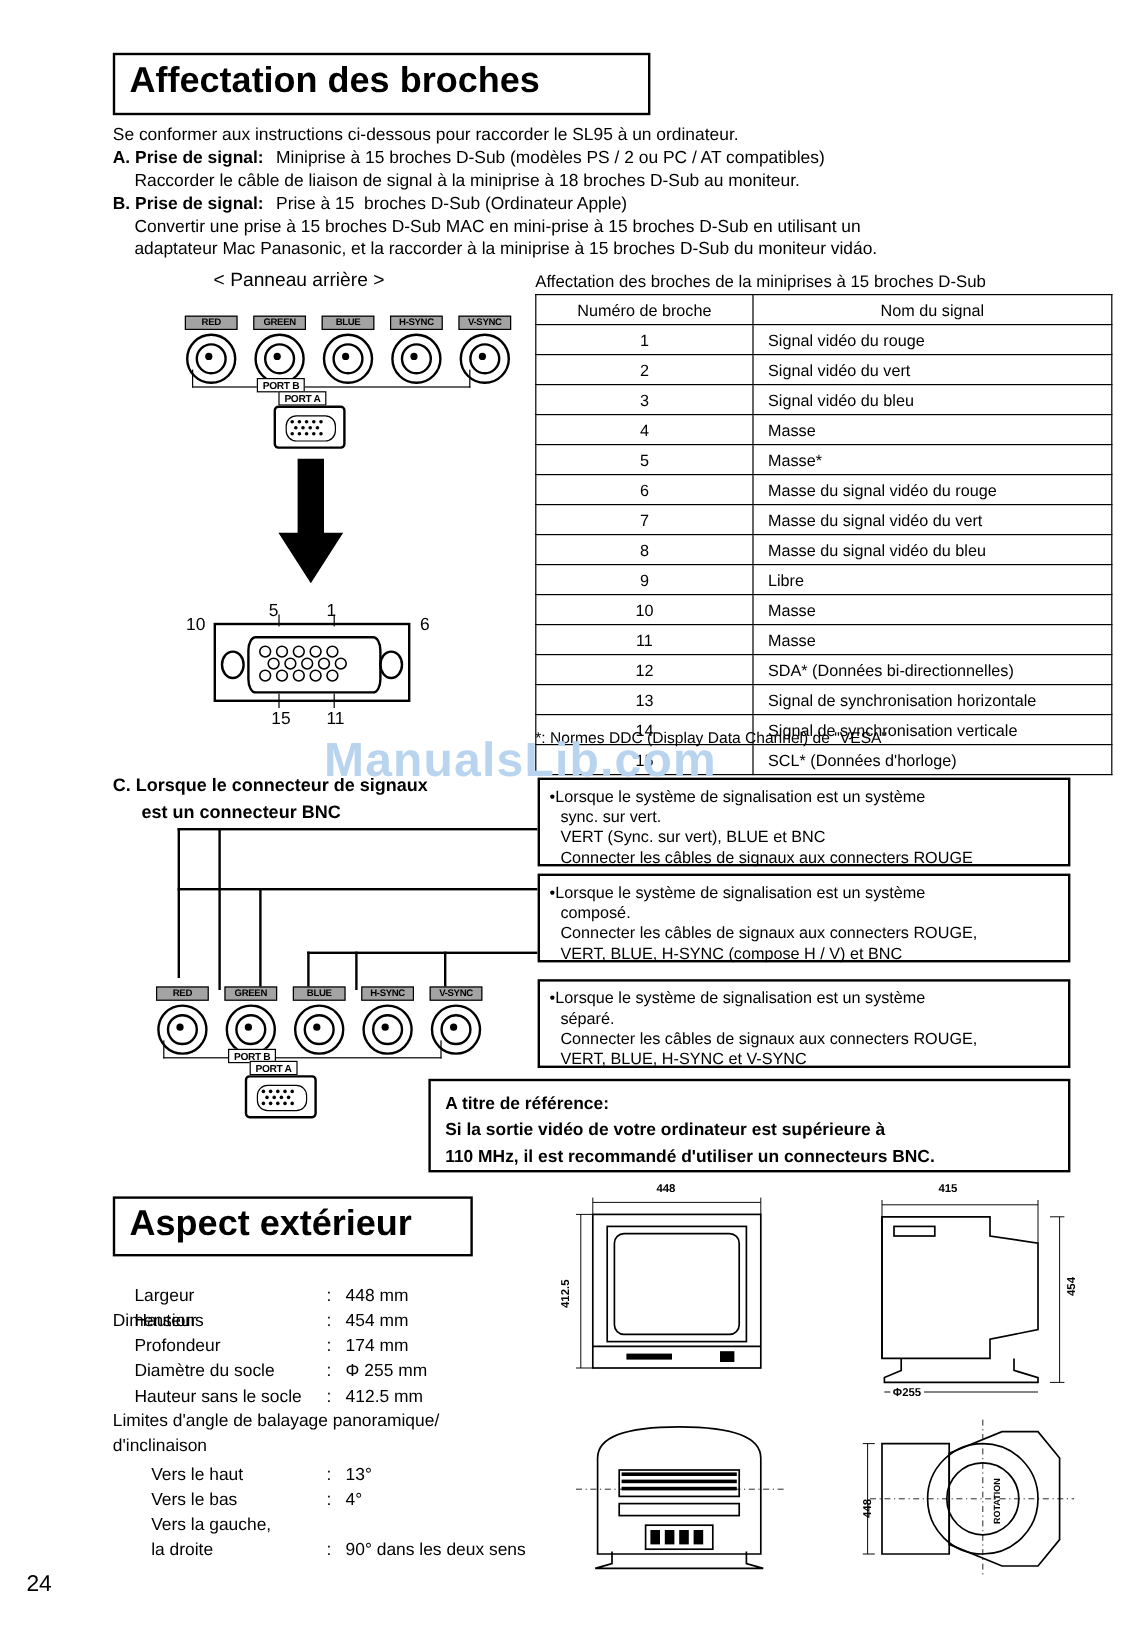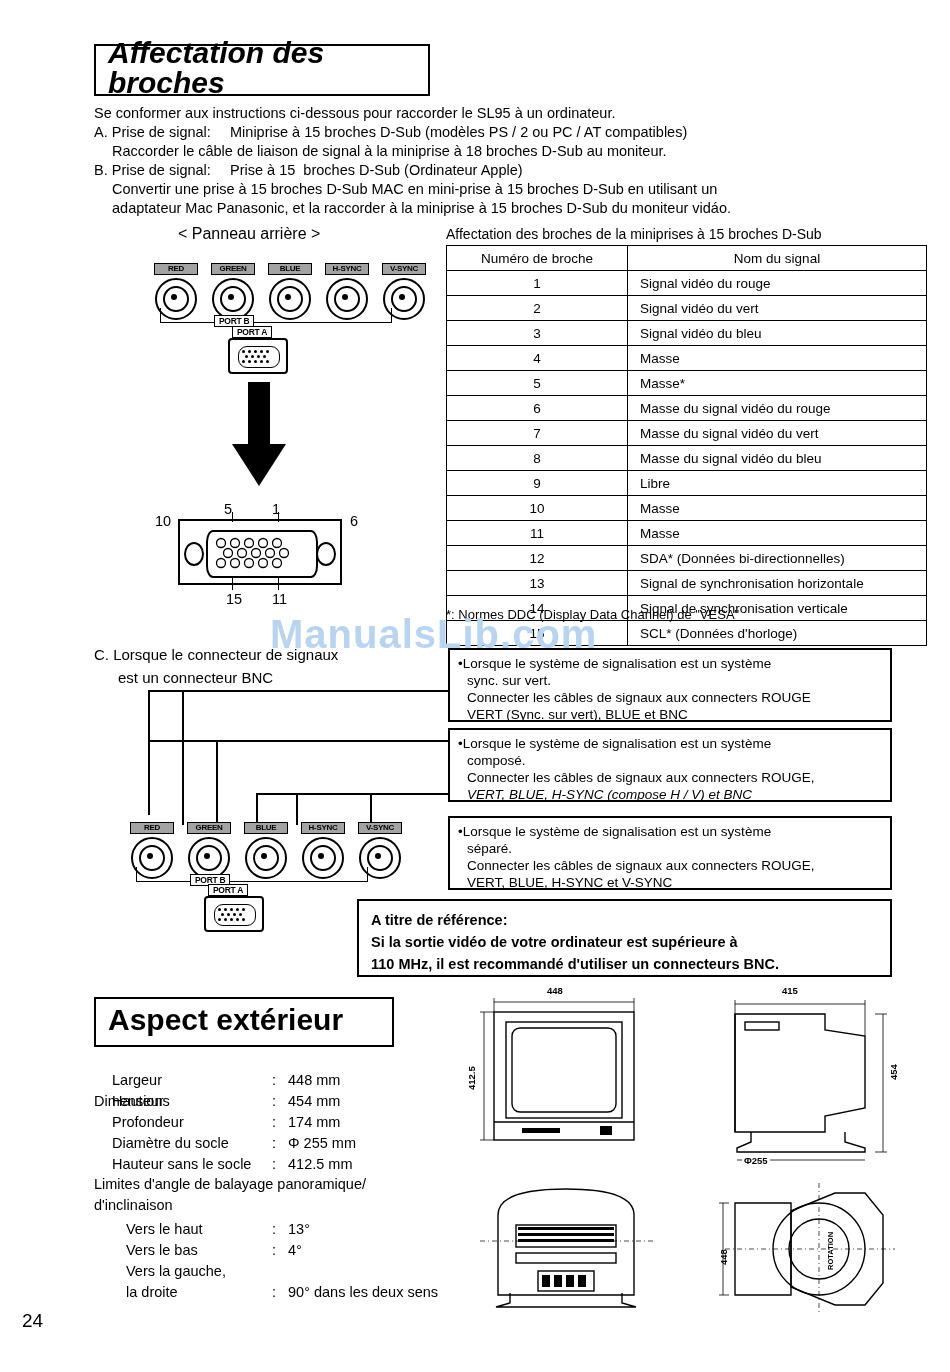--- a/index.html
+++ b/index.html
@@ -31,31 +31,31 @@
     align-items: center;
     padding: 2px 12px 6px 12px;
     box-sizing: border-box;
   }
   .title-box .t {
     font-size: 30px;
     font-weight: bold;
     letter-spacing: 0px;
     line-height: 1;
   }
-  #title-broches { left: 94px; top: 44px; width: 336px; height: 52px; font-style: italic; }
+  #title-broches { left: 94px; top: 44px; width: 448px; height: 52px; }
   #title-aspect  { left: 94px; top: 997px; width: 300px; height: 50px; }
 
   
   .txt {
     position: absolute;
     font-size: 14.5px;
     line-height: 19px;
     white-space: pre;
   }
-  .txt.b { font-weight: normal; }
+  .txt.b { font-weight: bold; }
   .small { font-size: 13px; }
 
   
   .ill { position: absolute; }
 
   .bnc-row { position: absolute; display: flex; gap: 13px; }
   .bnc { width: 44px; }
   .bnc .lbl {
     border: 1.5px solid #000;
     font-size: 8px;
@@ -420,29 +420,29 @@
   <div class="line" style="left:148px; top:740px; width:300px; height:1.5px;"></div>
   <div class="line" style="left:216px; top:740px; width:1.5px; height:85px;"></div>
   <div class="line" style="left:256px; top:793px; width:192px; height:1.5px;"></div>
   <div class="line" style="left:256px; top:793px; width:1.5px; height:32px;"></div>
   <div class="line" style="left:296px; top:793px; width:1.5px; height:32px;"></div>
   <div class="line" style="left:370px; top:793px; width:1.5px; height:32px;"></div>
 
   <div class="note-box" style="left:448px; top:648px; width:444px; height:74px;">
     <div class="bullet">•Lorsque le système de signalisation est un système</div>
     <div style="padding-left:9px;">sync. sur vert.</div>
+    <div style="padding-left:9px;">VERT (Sync. sur vert), BLUE et BNC</div>
     <div style="padding-left:9px;">Connecter les câbles de signaux aux connecters ROUGE</div>
-    <div style="padding-left:9px;">VERT (Sync. sur vert), BLUE et BNC</div>
   </div>
 
   <div class="note-box" style="left:448px; top:728px; width:444px; height:74px;">
     <div class="bullet">•Lorsque le système de signalisation est un système</div>
     <div style="padding-left:9px;">composé.</div>
     <div style="padding-left:9px;">Connecter les câbles de signaux aux connecters ROUGE,</div>
-    <div style="padding-left:9px;font-style:italic;">VERT, BLUE, H-SYNC (compose H / V) et BNC</div>
+    <div style="padding-left:9px;">VERT, BLUE, H-SYNC (compose H / V) et BNC</div>
   </div>
 
   <div class="note-box" style="left:448px; top:816px; width:444px; height:74px;">
     <div class="bullet">•Lorsque le système de signalisation est un système</div>
     <div style="padding-left:9px;">séparé.</div>
     <div style="padding-left:9px;">Connecter les câbles de signaux aux connecters ROUGE,</div>
     <div style="padding-left:9px;">VERT, BLUE, H-SYNC et V-SYNC</div>
   </div>
 
   <div class="bnc-row" style="left:130px; top:822px;">

